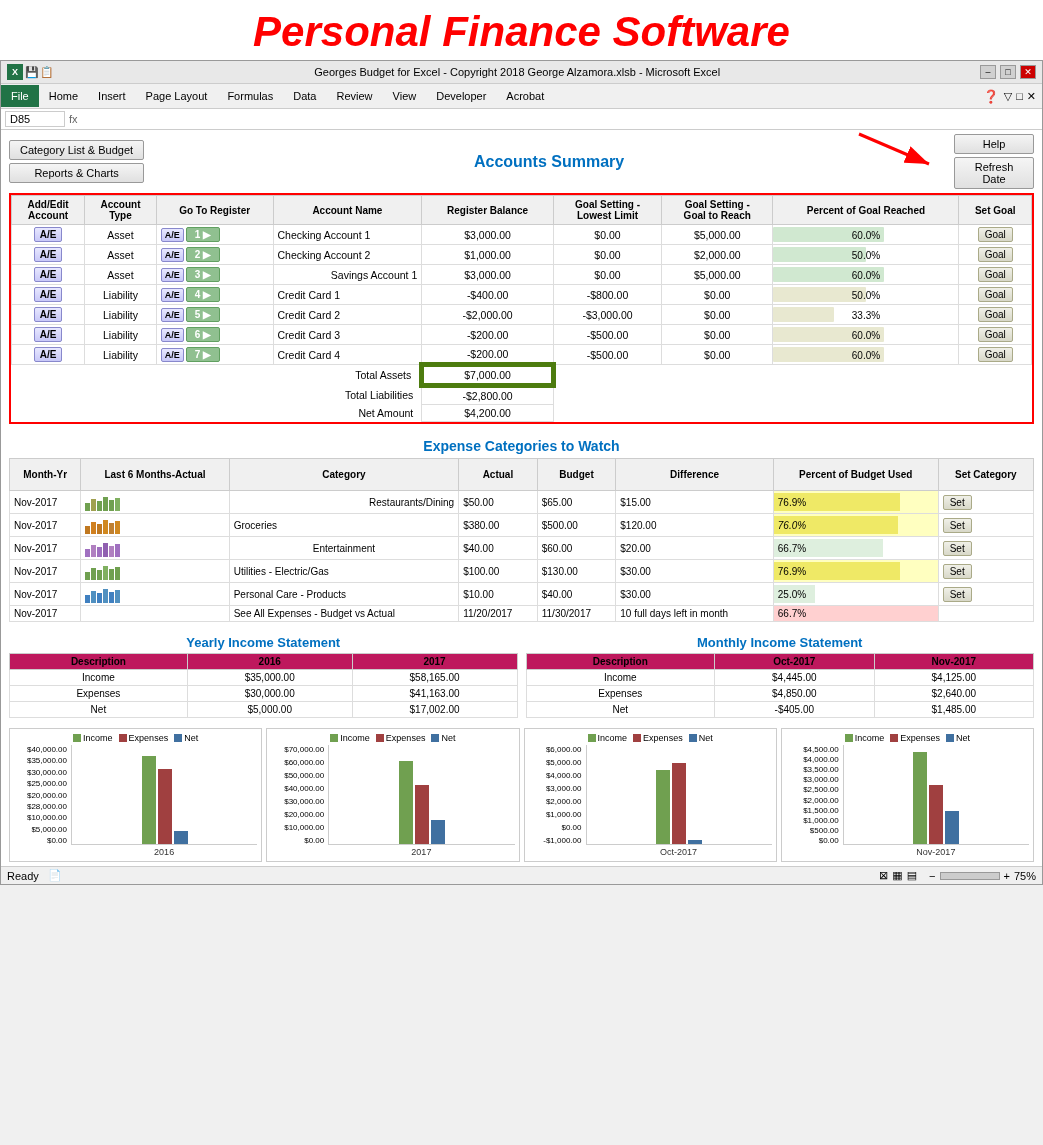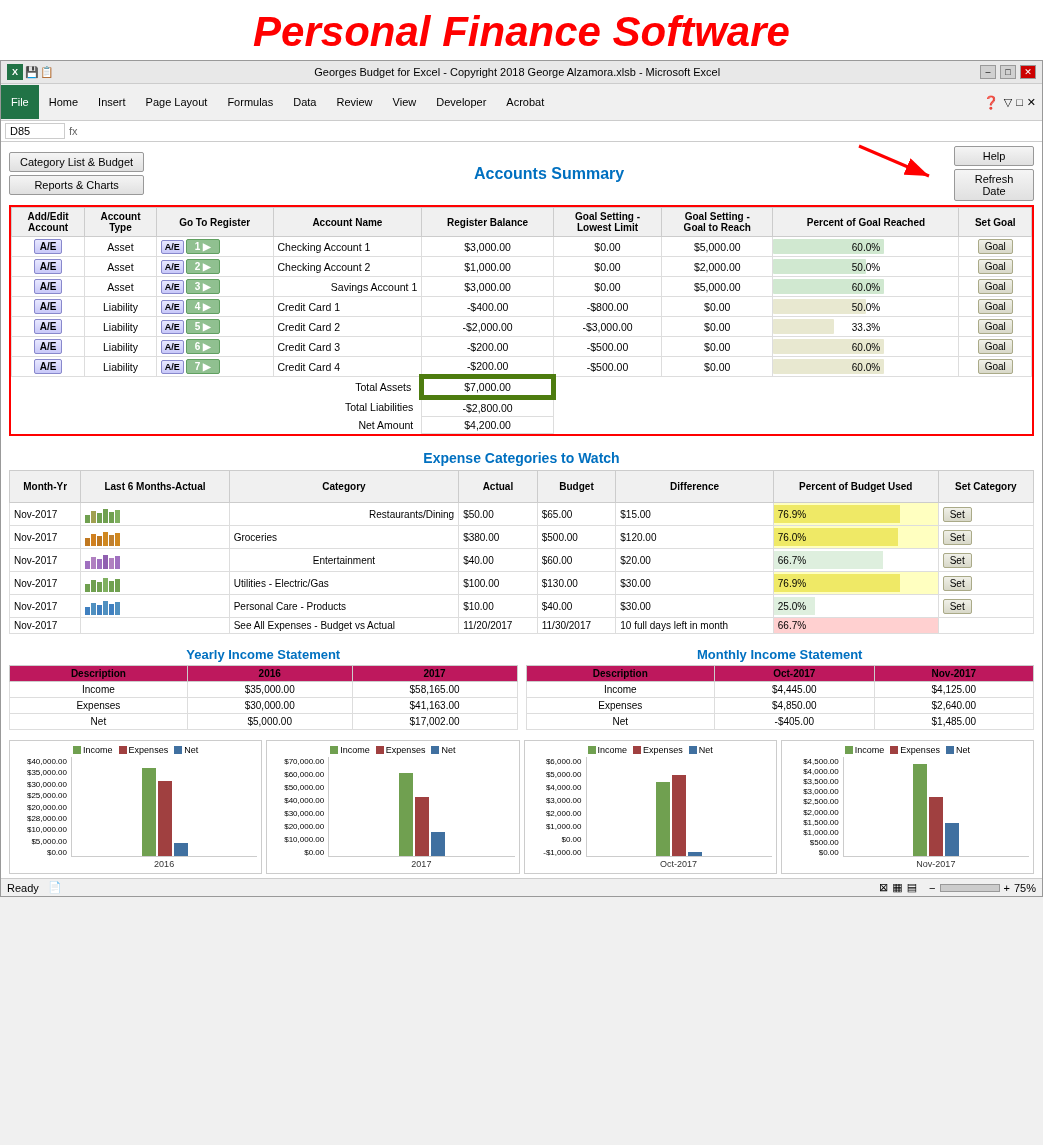--- a/index.html
+++ b/index.html
@@ -41,21 +41,21 @@
       cursor: pointer;
     }
 
     .menu-bar {
       display: flex;
       background: #f0f0f0;
       border-bottom: 1px solid #ccc;
       padding: 1px 0;
     }
     .menu-item {
-      padding: 11px 10px;
+      padding: 5px 10px;
       font-size: 11px;
       cursor: pointer;
     }
     .menu-item.active {
       background: #217346;
       color: white;
     }
 
     .formula-bar {
       display: flex;
@@ -638,21 +638,21 @@
                   <div class="mini-bar" style="height:10px;background:#c07820;"></div>
                   <div class="mini-bar" style="height:14px;background:#d08820;"></div>
                   <div class="mini-bar" style="height:11px;background:#c08030;"></div>
                   <div class="mini-bar" style="height:13px;background:#d08820;"></div>
                 </div>
               </td>
     <td style="text-align:left;">Groceries</td>
     <td>$380.00</td>
     <td>$500.00</td>
     <td>$120.00</td>
-    <td style="position:relative;min-width:80px;background:#ffffc0;">
+    <td style="position:relative;min-width:80px;background:#ffffc0;font-style:italic;">
         <div style="position:absolute;left:0;top:2px;bottom:2px;width:76%;background:#e8e040;opacity:0.7;"></div>
         <span style="position:relative;z-index:1;">76.0%</span>
       </td>
     <td><button class="set-btn">Set</button></td>
   </tr>
             <tr>
     <td>Nov-2017</td>
     <td>
                 <div class="mini-bars">
                   <div class="mini-bar" style="height:8px;background:#a070c0;"></div>

